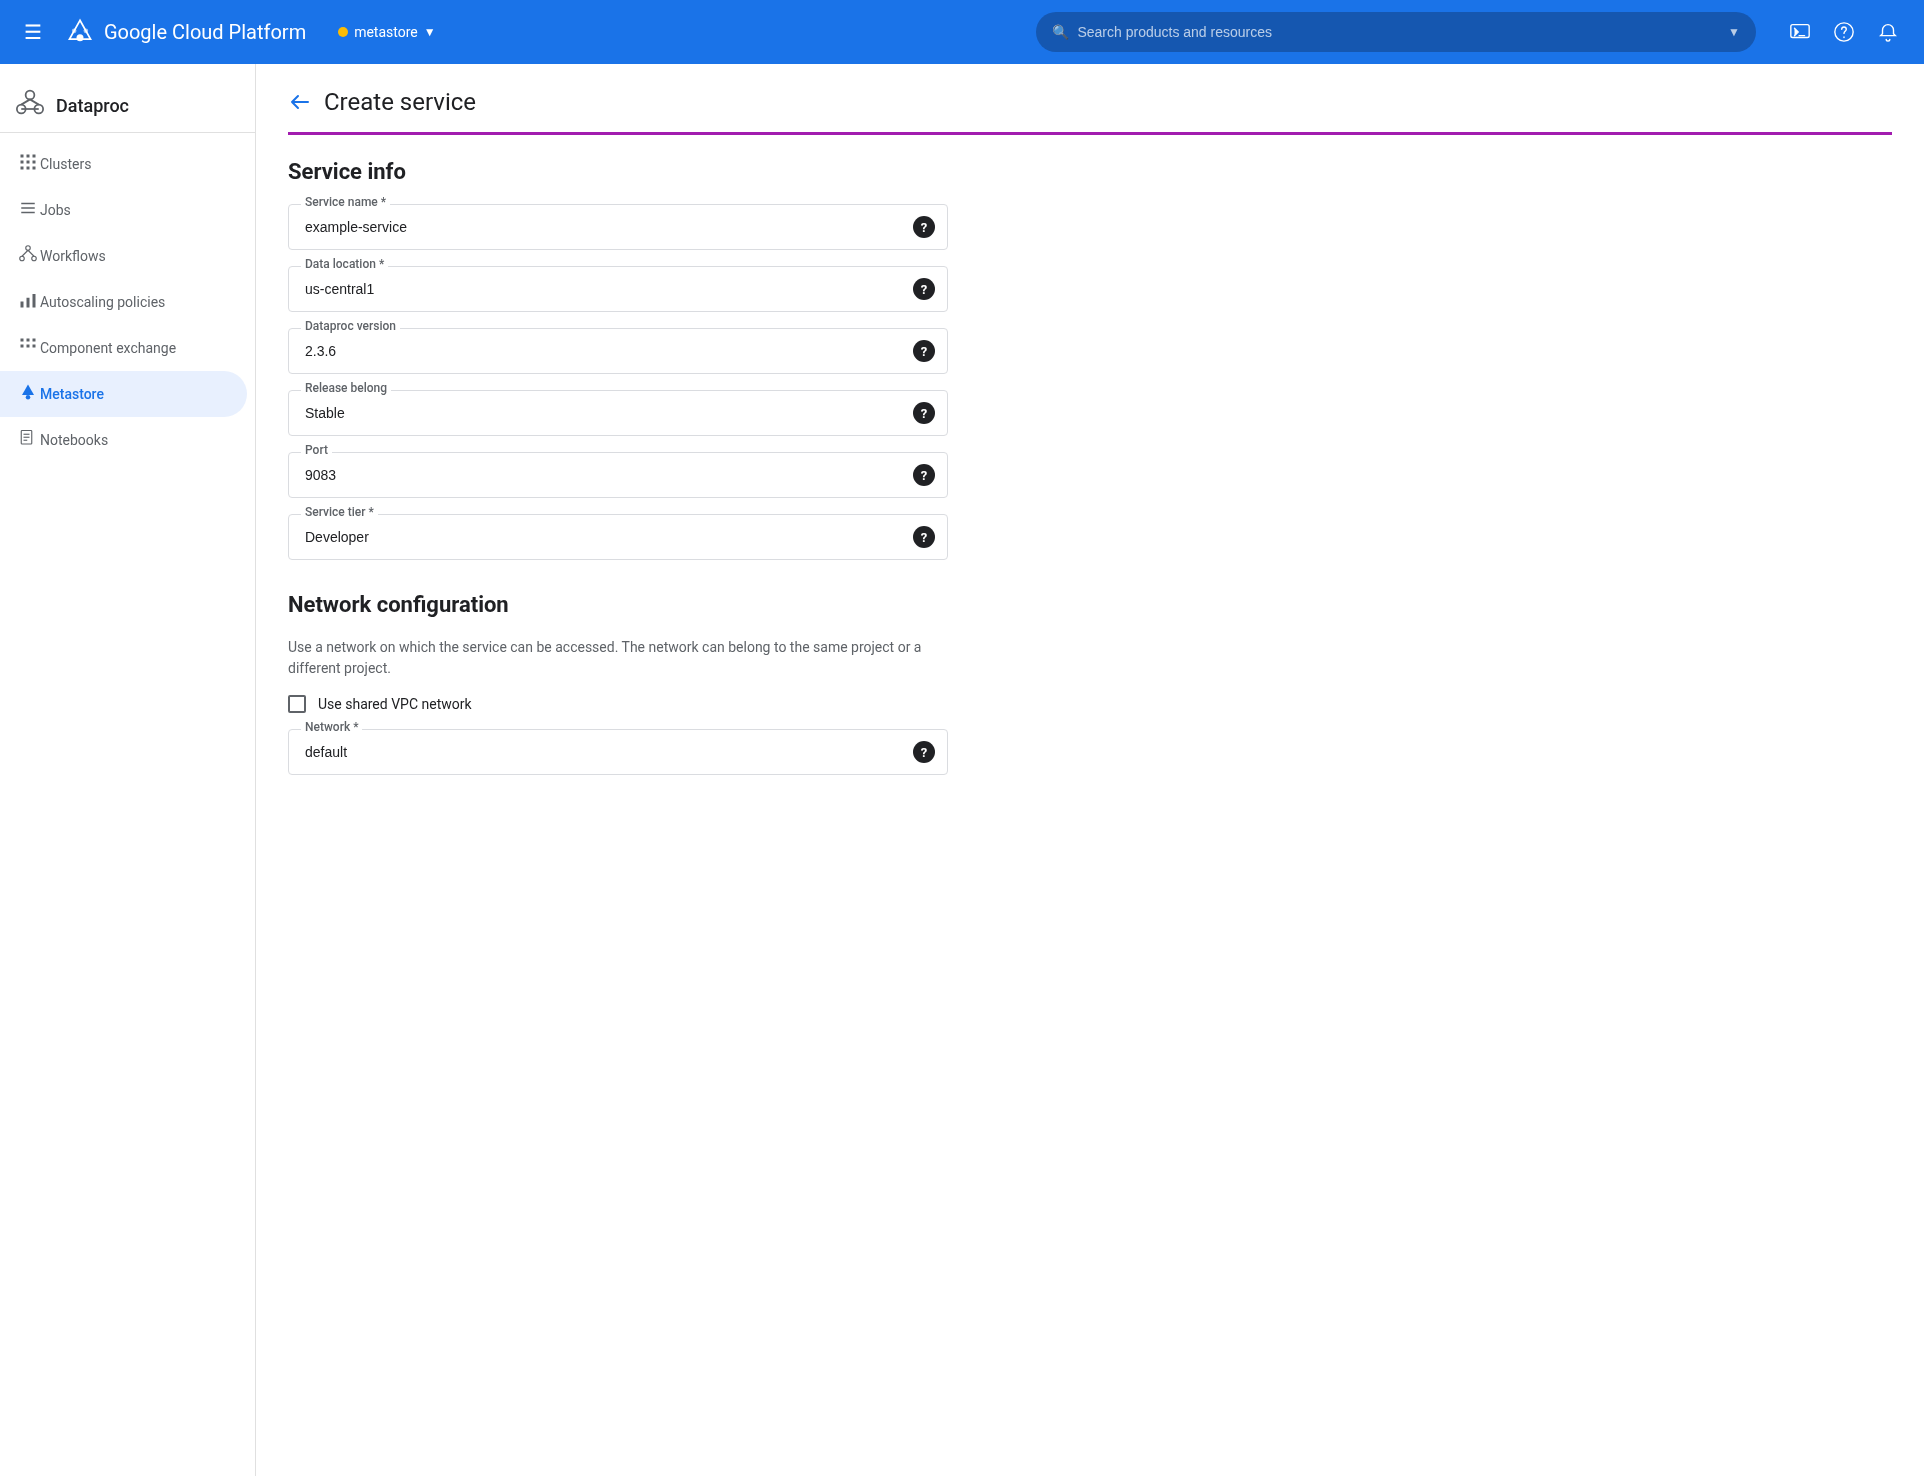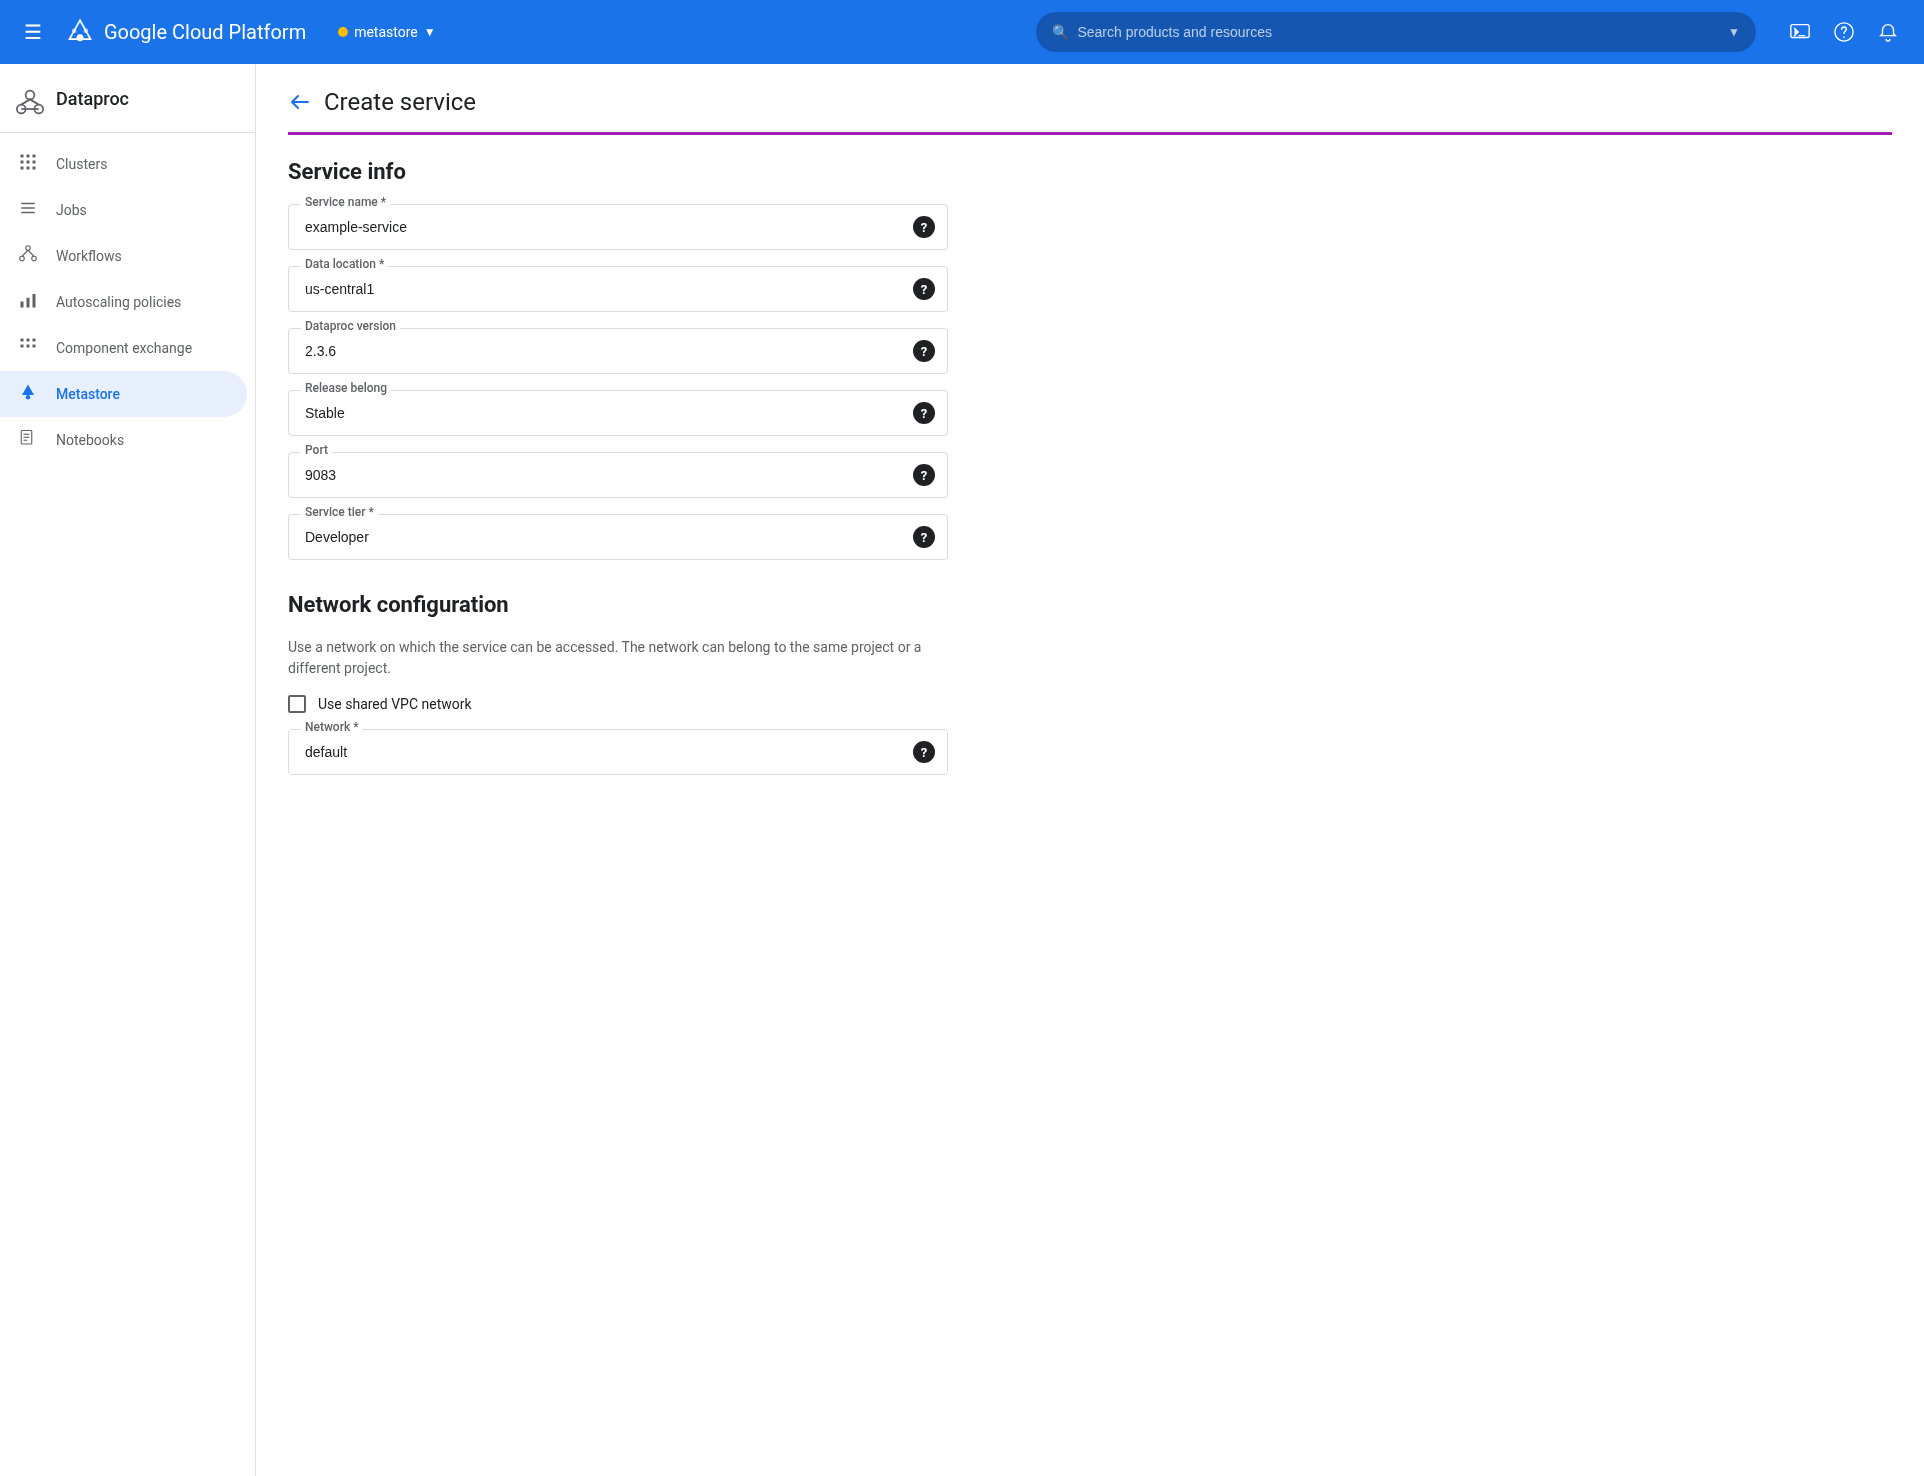--- a/index.html
+++ b/index.html
@@ -55,33 +55,32 @@
       border-right: 1px solid #e0e0e0;
       padding-top: 8px;
       position: fixed;
       top: 64px;
       left: 0;
       bottom: 0;
       overflow-y: auto;
     }
     .sidebar-header {
       display: flex;
-      align-items: flex-start;
+      align-items: flex-end;
       gap: 12px;
       padding: 16px 16px 16px 16px;
       font-size: 18px;
       font-weight: 500;
       color: #202124;
       border-bottom: 1px solid #e0e0e0;
       margin-bottom: 8px;
     }
     .sidebar-item {
       display: flex;
       align-items: center;
-      gap: 16px;
       padding: 12px 16px;
       cursor: pointer;
       color: #5f6368;
       font-size: 14px;
       border-radius: 0 24px 24px 0;
       margin-right: 8px;
     }
     .sidebar-item.active { background: #e8f0fe; color: #1a73e8; font-weight: 500; }
     .sidebar-item .icon { font-size: 18px; width: 24px; text-align: center; }
 

